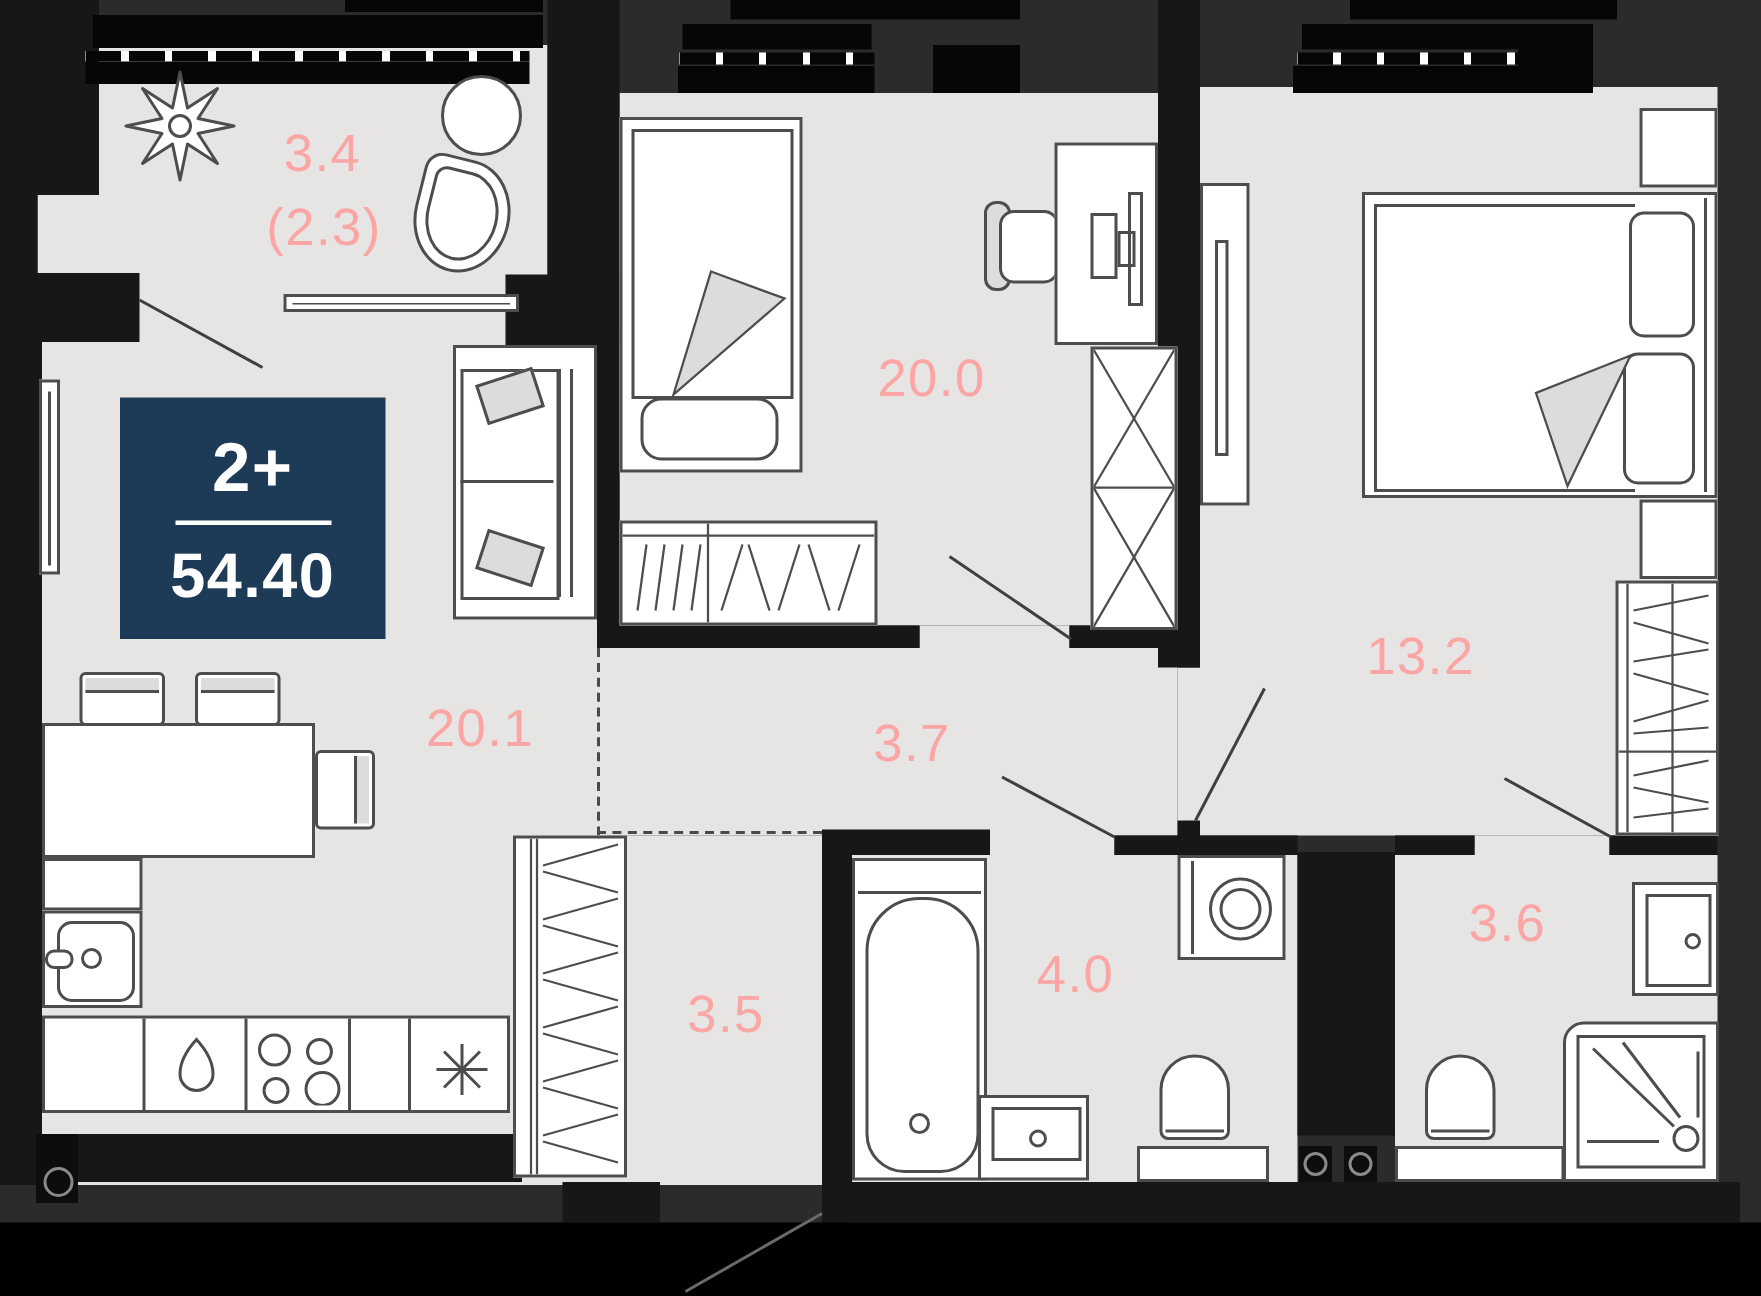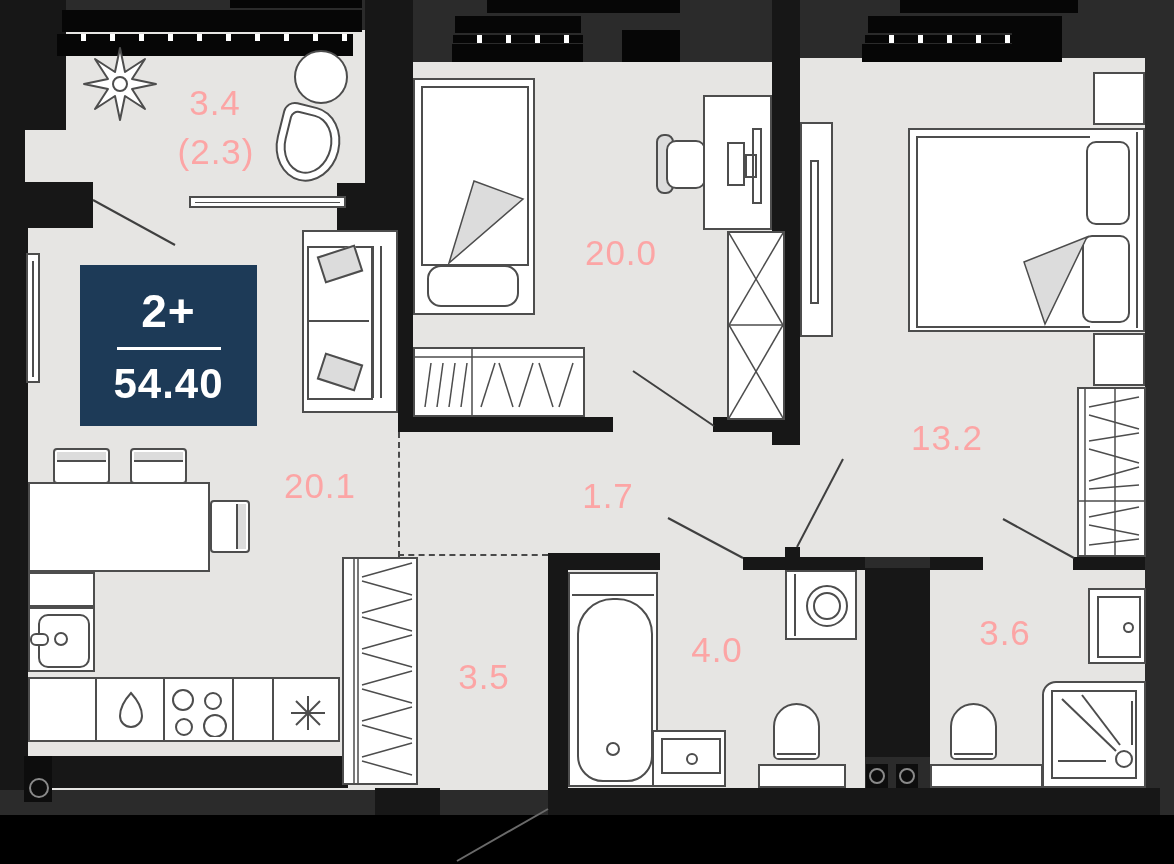--- a/index.html
+++ b/index.html
@@ -314,18 +314,18 @@
       <line x1="1003" y1="519" x2="1074" y2="558"></line>
     </g>
     <line x1="548" y1="809" x2="457" y2="861" stroke="#6a6a6a" stroke-width="2"></line>
   </svg>
 
   <div class="lbl" style="left:215px;top:103px">3.4</div>
   <div class="lbl" style="left:216px;top:152px">(2.3)</div>
   <div class="lbl" style="left:621px;top:253px">20.0</div>
   <div class="lbl" style="left:947px;top:438px">13.2</div>
   <div class="lbl" style="left:320px;top:486px">20.1</div>
-  <div class="lbl" style="left:608px;top:496px">1.7</div>
+  <div class="lbl" style="left:608px;top:496px">3.7</div>
   <div class="lbl" style="left:484px;top:677px">3.5</div>
   <div class="lbl" style="left:717px;top:650px">4.0</div>
-  <div class="lbl" style="left:1005px;top:633px">3.6</div>
+  <div class="lbl" style="left:1005px;top:616px">3.6</div>
 
 </div>
 
 </body></html>

